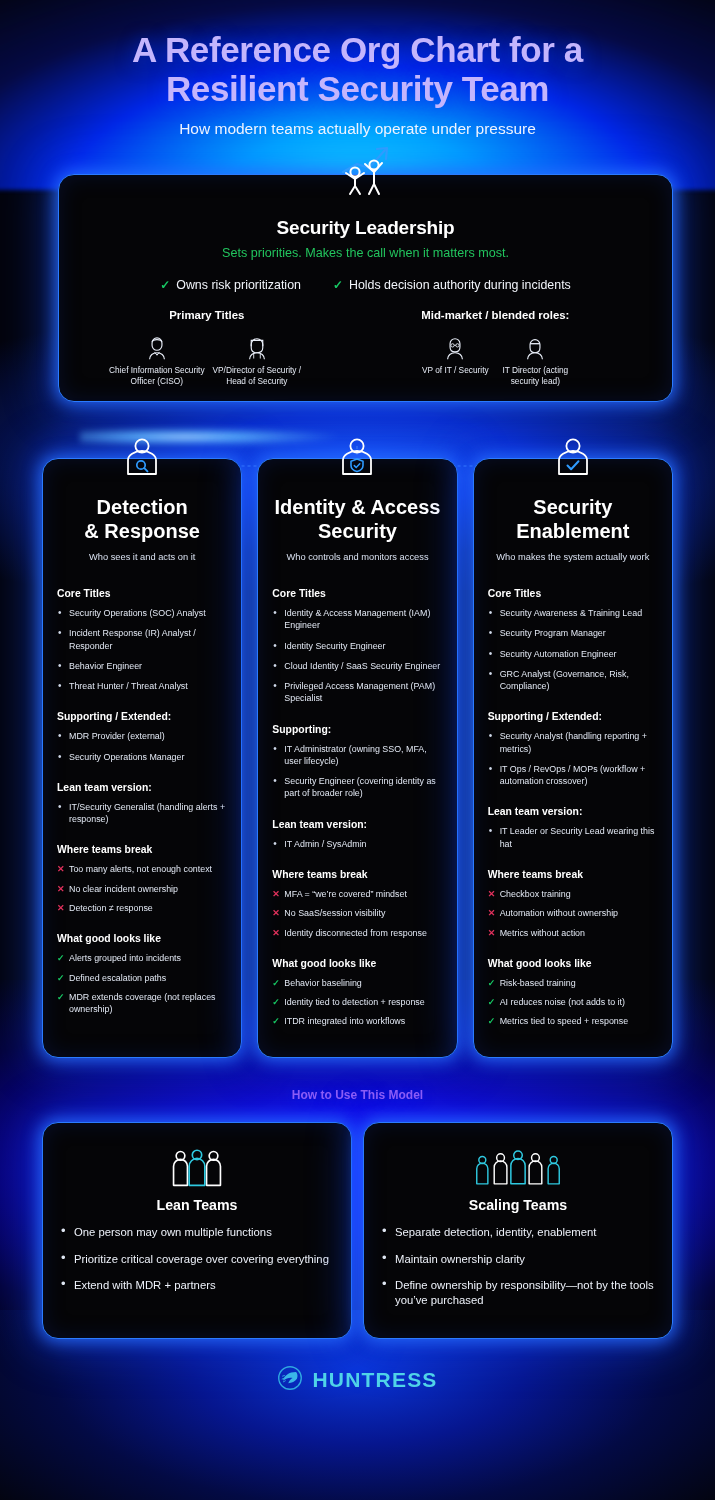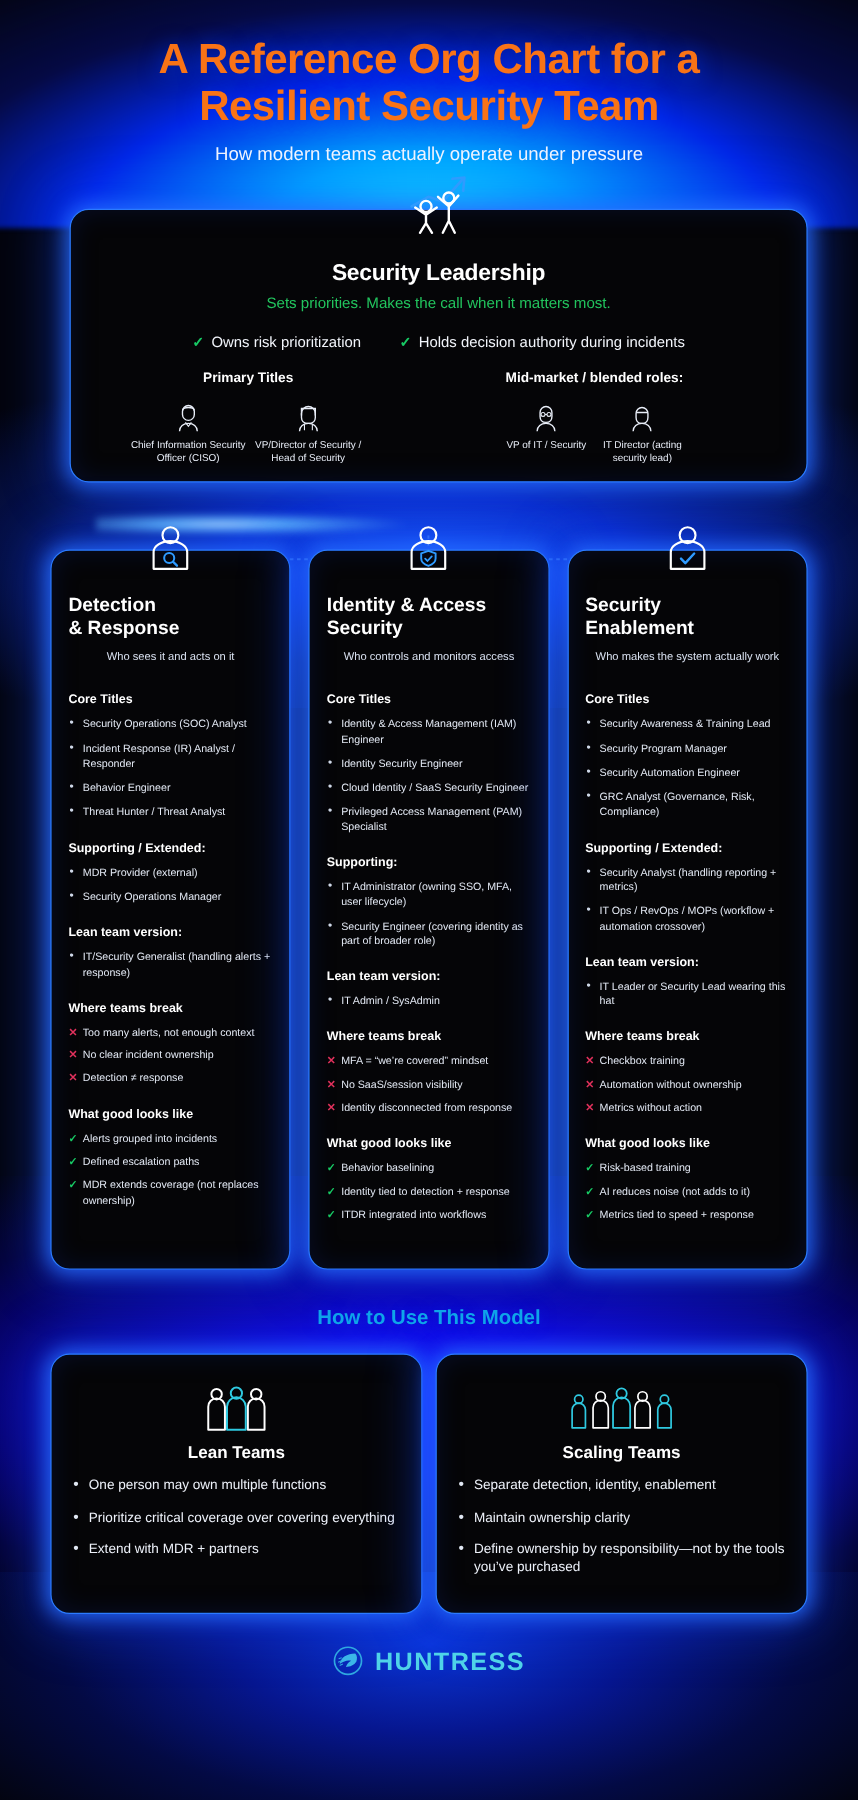--- a/index.html
+++ b/index.html
@@ -34,21 +34,21 @@
   .bg-flare {
     position:absolute; left:80px; top:424px; width:420px; height:26px;
     background:radial-gradient(ellipse 50% 50% at 25% 50%, #e8faff 0%, #6fd0ff 25%, rgba(10,90,255,0) 75%);
     filter:blur(3px); opacity:.9;
   }
 
   
   .header { position:relative; text-align:center; padding-top:30px; z-index:5; }
   .title {
     font-size:35px; font-weight:700; line-height:1.12; letter-spacing:-.4px;
-    color:#f97316; text-shadow:0 2px 18px rgba(0,60,255,.55);
+    color:#c4b5fd; text-shadow:0 2px 18px rgba(0,60,255,.55);
   }
   .subtitle { margin-top:12px; font-size:15.5px; color:#eef3ff; font-weight:400; }
 
   
   .card {
     position:relative; background:#050507;
     border:1.6px solid #2b7bff; border-radius:16px;
     box-shadow:0 0 16px 3px rgba(40,110,255,.85),
                0 0 44px 12px rgba(20,70,255,.45),
                inset 0 0 22px rgba(10,40,140,.25);
@@ -86,42 +86,42 @@
   .connectors { position:absolute; left:0; top:446px; width:715px; height:56px; z-index:3; }
 
   
   .cols { position:relative; display:flex; gap:15px; margin:56px 42px 0 42px; z-index:4; }
   .col { flex:1 1 0; }
   .col-card { padding:36px 14px 16px 14px; min-height:600px; position:relative; }
   .col-icon {
     position:absolute; left:50%; top:-22px; transform:translateX(-50%);
     width:44px; height:40px; z-index:6;
   }
-  .col-title { text-align:left; font-size:16px; font-weight:700; line-height:1.2; }
+  .col-title { text-align:center; font-size:20px; font-weight:700; line-height:1.2; }
   .col-sub { text-align:center; margin-top:9px; font-size:9.3px; color:#d9e1f0; }
   .sec-head { font-size:10.4px; font-weight:700; color:#fff; margin-top:19px; margin-bottom:8px; }
   .sec-head.first { margin-top:26px; }
   ul.bl { list-style:none; }
   ul.bl li {
     position:relative; padding-left:12px; font-size:8.9px; line-height:1.38;
     color:#e3e9f4; margin-bottom:8px;
   }
   ul.bl li:before {
     content:"•"; position:absolute; left:1px; top:-1px; color:#cfd8e8; font-size:10px;
   }
   ul.mk li { position:relative; padding-left:12px; font-size:8.9px; line-height:1.38;
              color:#e3e9f4; margin-bottom:7px; list-style:none; }
   ul.mk li:before { position:absolute; left:0; top:0; font-size:9px; font-weight:700; }
   ul.bad li:before { content:"\2715"; color:#e0315c; }
   ul.good li:before { content:"\2713"; color:#17c964; }
 
   
   .howto-h {
     position:relative; text-align:center; margin-top:30px;
-    font-size:17px; font-weight:700; color:#0ea5e9; z-index:5;
+    font-size:12px; font-weight:700; color:#8b5cf6; z-index:5;
     text-shadow:0 1px 12px rgba(0,50,255,.5);
   }
   .bottom-cols { position:relative; display:flex; gap:11px; margin:20px 42px 0 42px; z-index:4; }
   .bcard { flex:1 1 0; padding:22px 16px 18px 16px; min-height:186px; }
   .bicon { height:46px; display:flex; align-items:center; justify-content:center; }
   .btitle { text-align:center; font-size:14.2px; font-weight:700; margin-top:6px; }
   ul.bbl { list-style:none; margin-top:12px; }
   ul.bbl li {
     position:relative; padding-left:15px; font-size:11.3px; line-height:1.3;
     color:#eef2fa; margin-bottom:12px;

